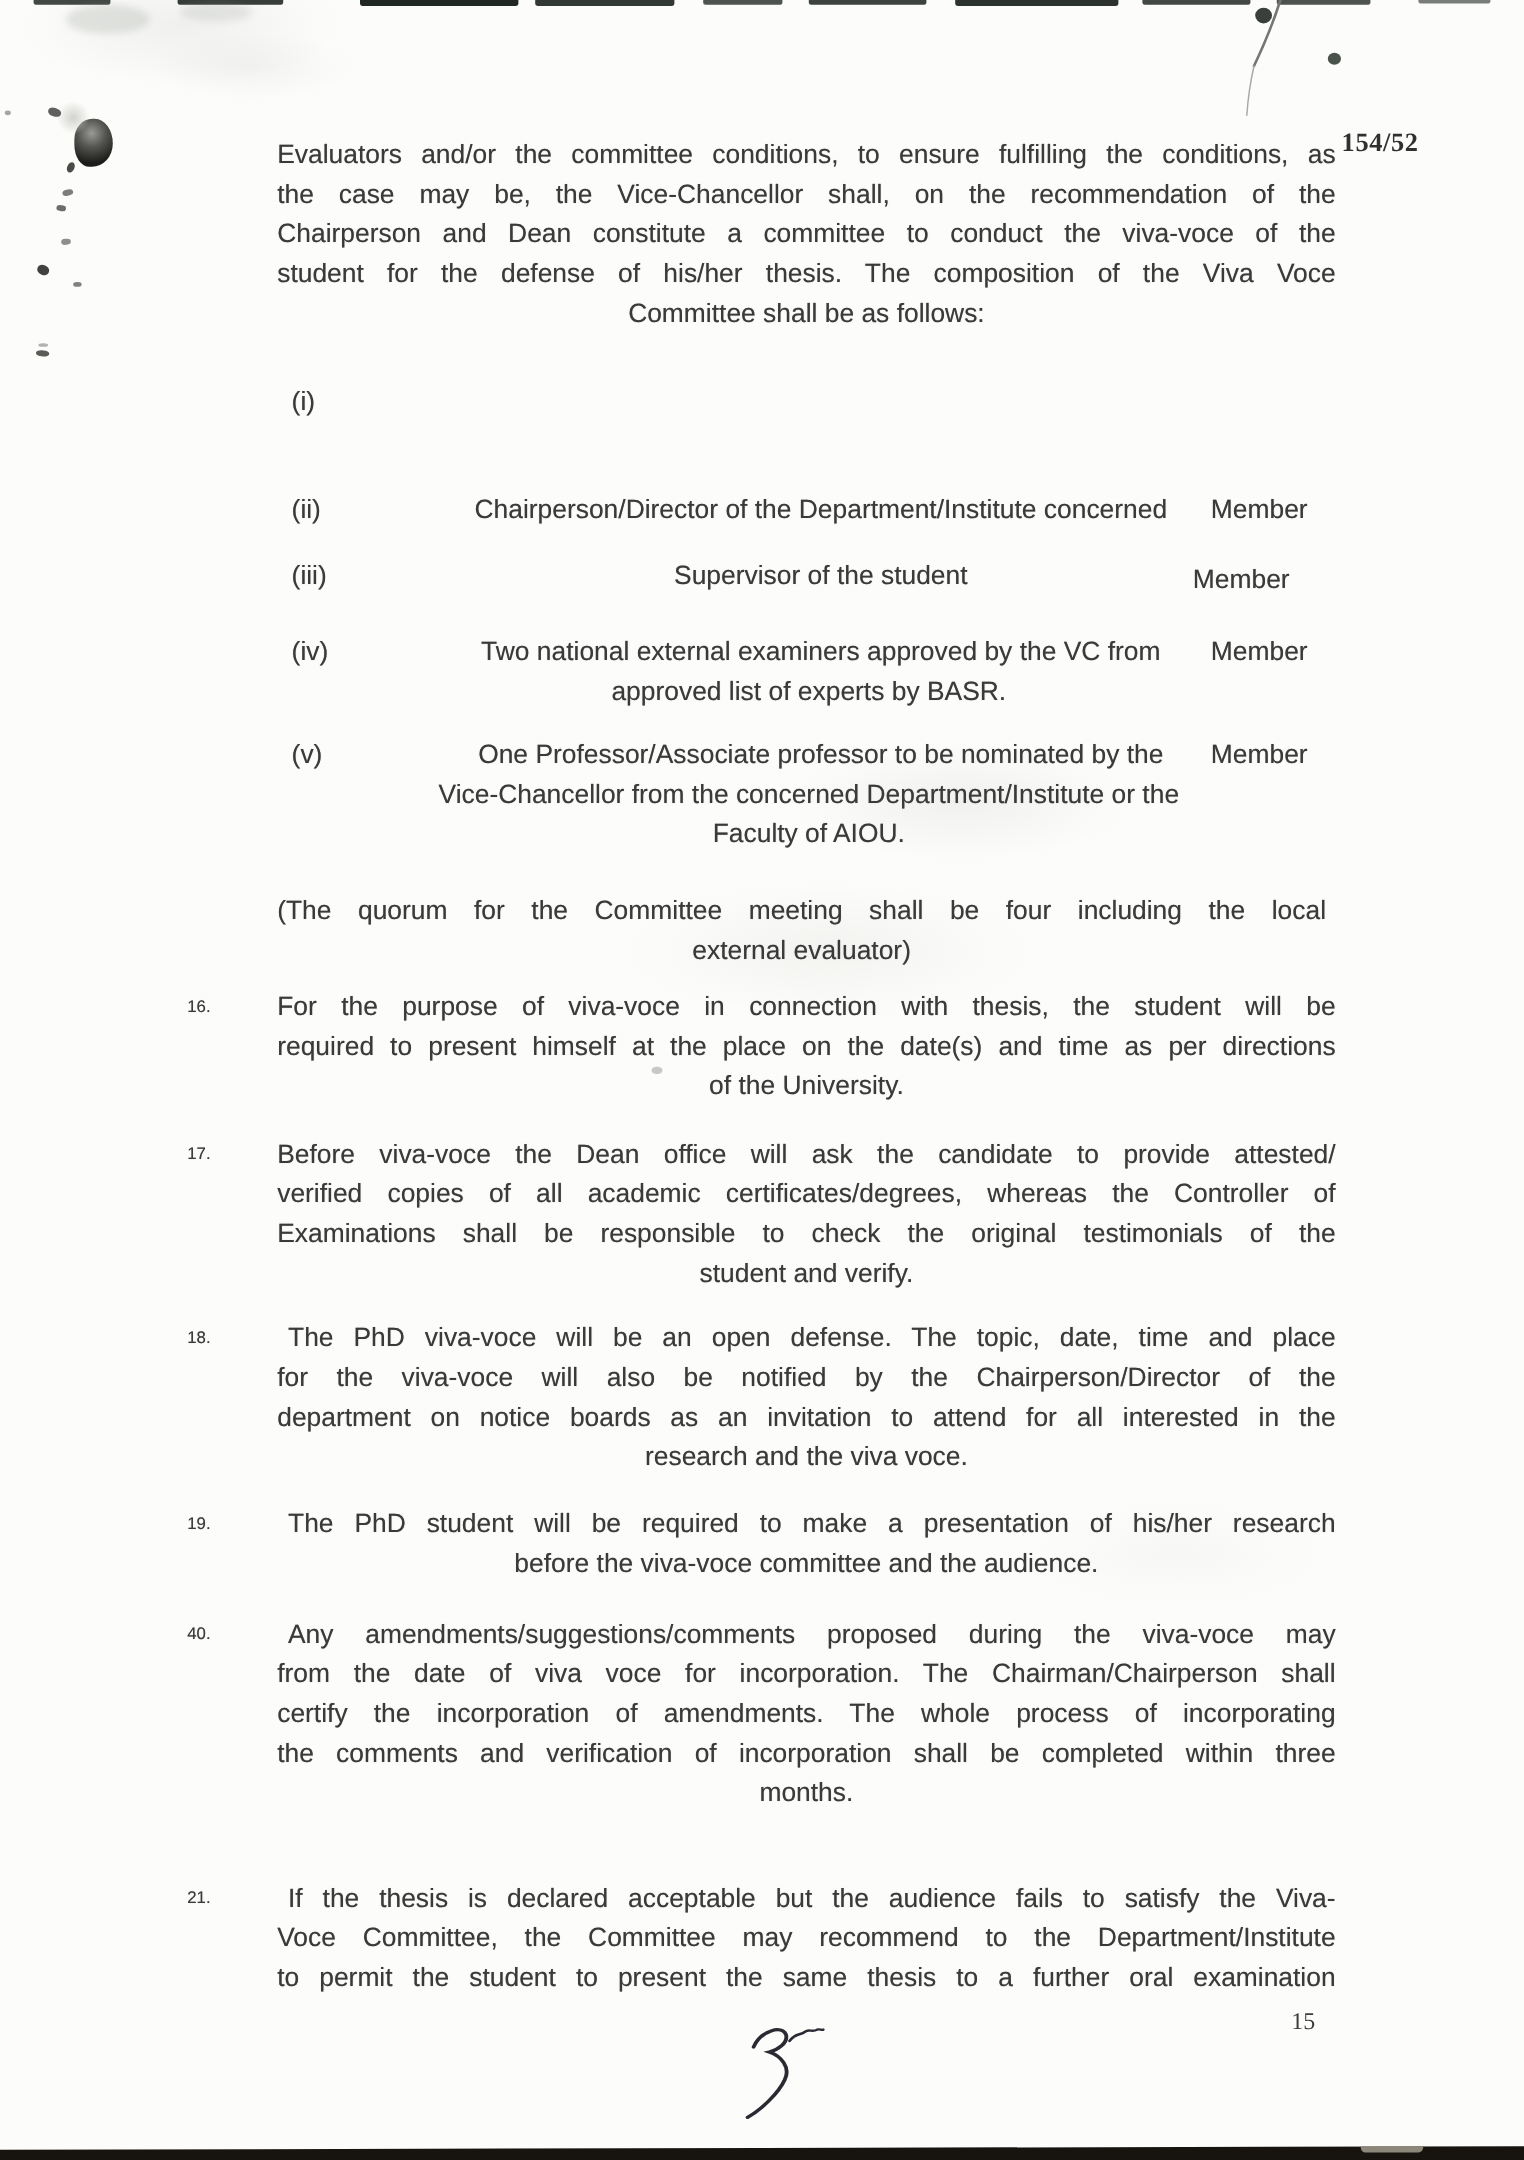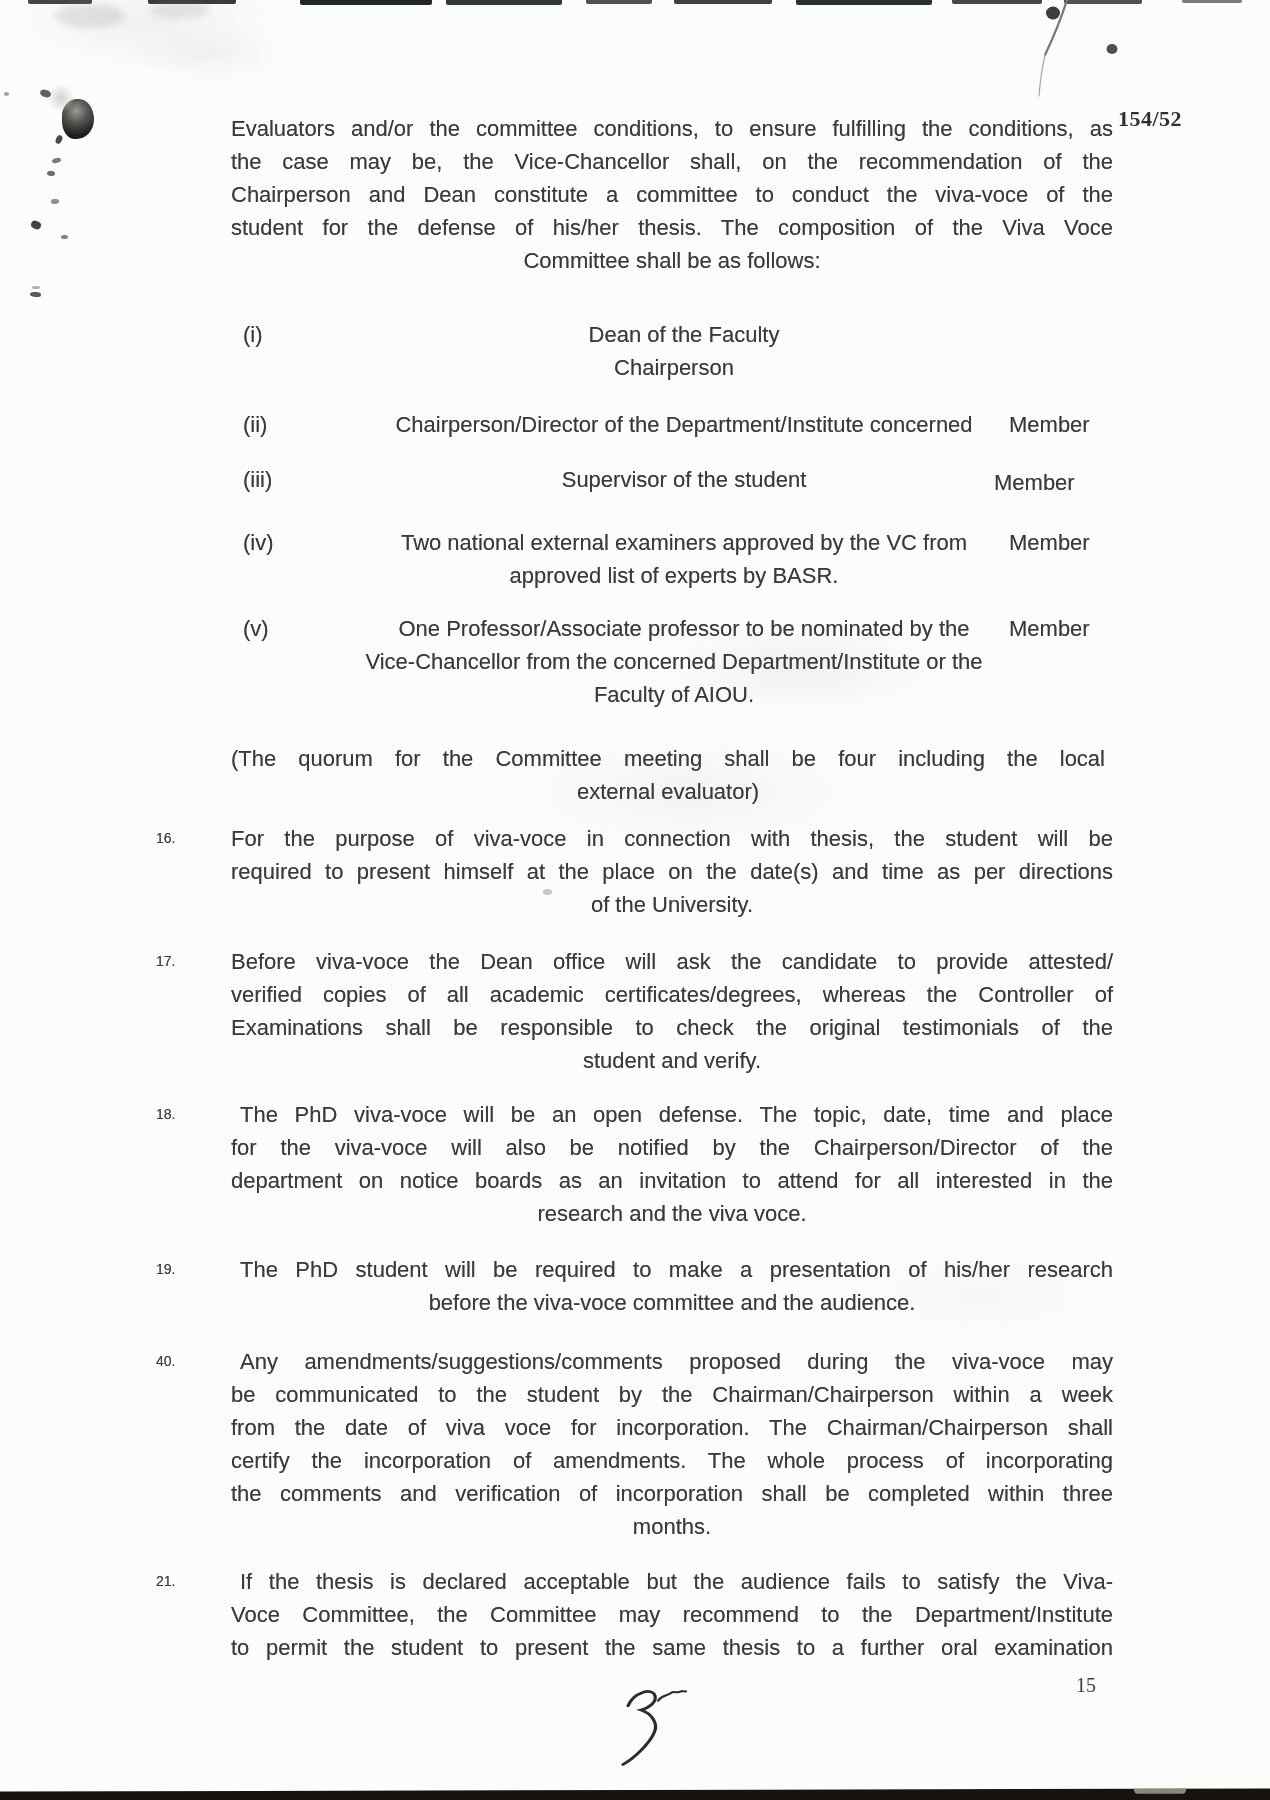--- a/index.html
+++ b/index.html
@@ -95,24 +95,20 @@
 
   <div class="block" style="top:112px">
     <div class="ln just">Evaluators and/or the committee conditions, to ensure fulfilling the conditions, as</div>
     <div class="ln just">the case may be, the Vice-Chancellor shall, on the recommendation of the</div>
     <div class="ln just">Chairperson and Dean constitute a committee to conduct the viva-voce of the</div>
     <div class="ln just">student for the defense of his/her thesis. The composition of the Viva Voce</div>
     <div class="ln">Committee shall be as follows:</div>
   </div>
 
   <div class="numcol" style="top:318px">(i)</div>
-  <div class="itemtext" style="top:318px">
-    <div class="ln ind">Dean of the Faculty</div>
-    <div class="ln">Chairperson</div>
-  </div>
 
   <div class="numcol" style="top:408px">(ii)</div>
   <div class="itemtext" style="top:408px">
     <div class="ln ind">Chairperson/Director of the Department/Institute concerned</div>
   </div>
   <div class="member" style="top:408px">Member</div>
 
   <div class="numcol" style="top:463px">(iii)</div>
   <div class="itemtext" style="top:463px">
     <div class="ln ind">Supervisor of the student</div>
@@ -164,21 +160,20 @@
 
   <div class="para-num" style="top:1253px">19.</div>
   <div class="block" style="top:1253px">
     <div class="ln just ind9"><span>The </span><span class="b">PhD</span><span> student will be required to make a presentation of his/her research</span></div>
     <div class="ln">before the viva-voce committee and the audience.</div>
   </div>
 
   <div class="para-num" style="top:1345px">40.</div>
   <div class="block" style="top:1345px">
     <div class="ln just ind9">Any amendments/suggestions/comments proposed during the viva-voce may</div>
-    <div class="ln just">be communicated to the student by the Chairman/Chairperson within a week</div>
     <div class="ln just">from the date of viva voce for incorporation. The Chairman/Chairperson shall</div>
     <div class="ln just">certify the incorporation of amendments. The whole process of incorporating</div>
     <div class="ln just">the comments and verification of incorporation shall be completed within three</div>
     <div class="ln">months.</div>
   </div>
 
   <div class="para-num" style="top:1565px">21.</div>
   <div class="block" style="top:1565px">
     <div class="ln just ind9">If the thesis is declared acceptable but the audience fails to satisfy the Viva-</div>
     <div class="ln just">Voce Committee, the Committee may recommend to the Department/Institute</div>

